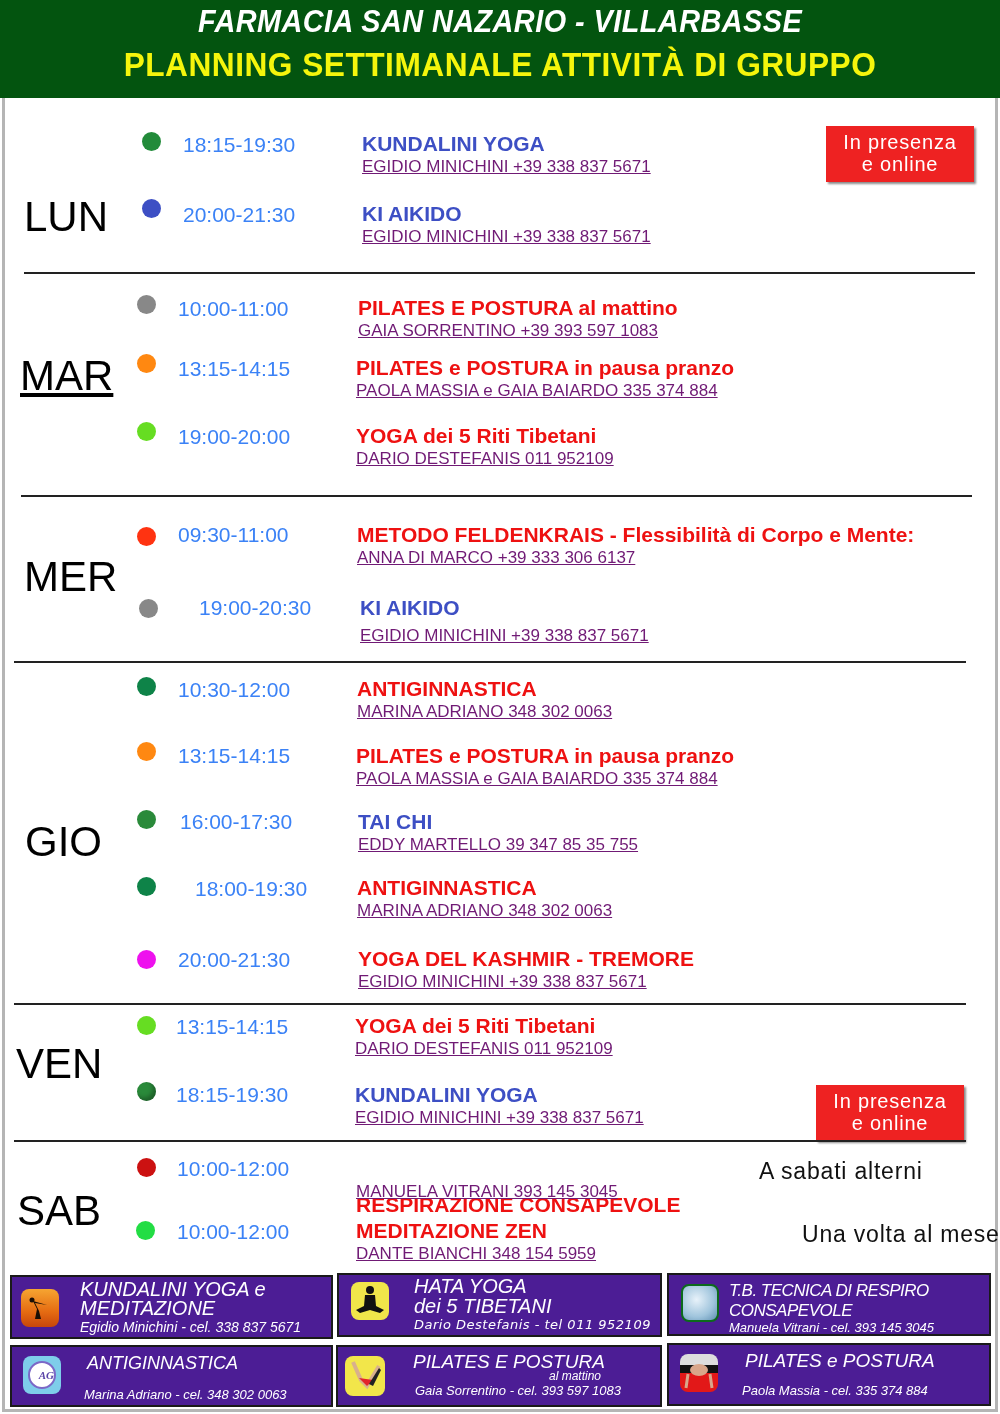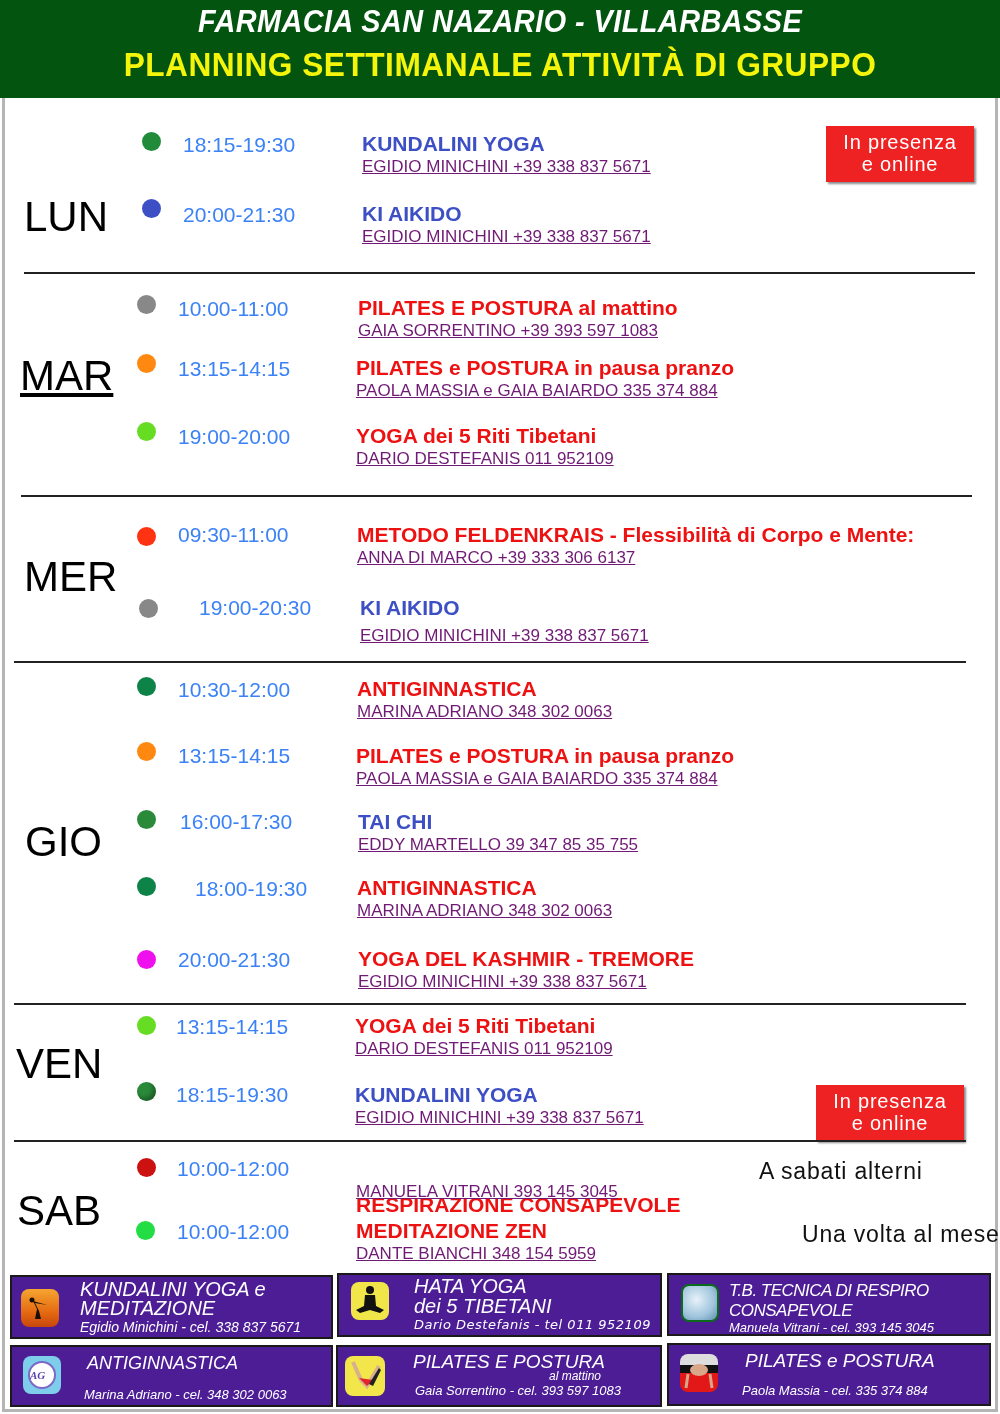--- a/index.html
+++ b/index.html
@@ -185,21 +185,21 @@
 
 <div class="card" style="left:667px; top:1273px; width:324px; height:63px;">
   <div class="ic" style="left:12px; top:9px; background:radial-gradient(circle at 40% 40%,#e8f2fa 0%,#9fc4dc 60%,#5e8fb2 100%); border:2px solid #0c6a1c;"></div>
   <div class="ct" style="left:60px; top:6px; font-size:17px; letter-spacing:-0.5px;">T.B. TECNICA DI RESPIRO</div>
   <div class="ct" style="left:60px; top:26px; font-size:17px; letter-spacing:-0.5px;">CONSAPEVOLE</div>
   <div class="cs" style="left:60px; top:45px; font-size:13px;">Manuela Vitrani - cel. 393 145 3045</div>
 </div>
 
 <div class="card" style="left:10px; top:1345px; width:323px; height:62px;">
   <div class="ic" style="left:11px; top:9px; background:#7ecdea;">
-    <div style="position:absolute; left:5px; top:5px; width:28px; height:28px; border-radius:50%; background:#fff; border:2px solid #7b68c7; color:#5a44a8; font-family:'Liberation Serif',serif; font-size:11px; font-weight:bold; text-align:left; line-height:24px;">AG</div>
+    <div style="position:absolute; left:5px; top:5px; width:28px; height:28px; border-radius:50%; background:#fff; border:2px solid #7b68c7; color:#5a44a8; font-family:'Liberation Serif',serif; font-size:11px; font-weight:bold; text-align:right; line-height:24px;">AG</div>
   </div>
   <div class="ct" style="left:75px; top:7px; font-size:18px;">ANTIGINNASTICA</div>
   <div class="cs" style="left:72px; top:40px; font-size:13px;">Marina Adriano - cel. 348 302 0063</div>
 </div>
 
 <div class="card" style="left:336px; top:1345px; width:326px; height:62px;">
   <div class="ic" style="left:7px; top:9px; width:40px; height:40px; background:#f2e64a;">
     <svg width="40" height="40" viewBox="0 0 40 40">
         <path d="M8 6 L16 24 L22 30 L34 10" stroke="#d9b08c" stroke-width="4" fill="none"></path>
         <path d="M14 22 L22 30 L28 24 Z" fill="#e3242b"></path>

